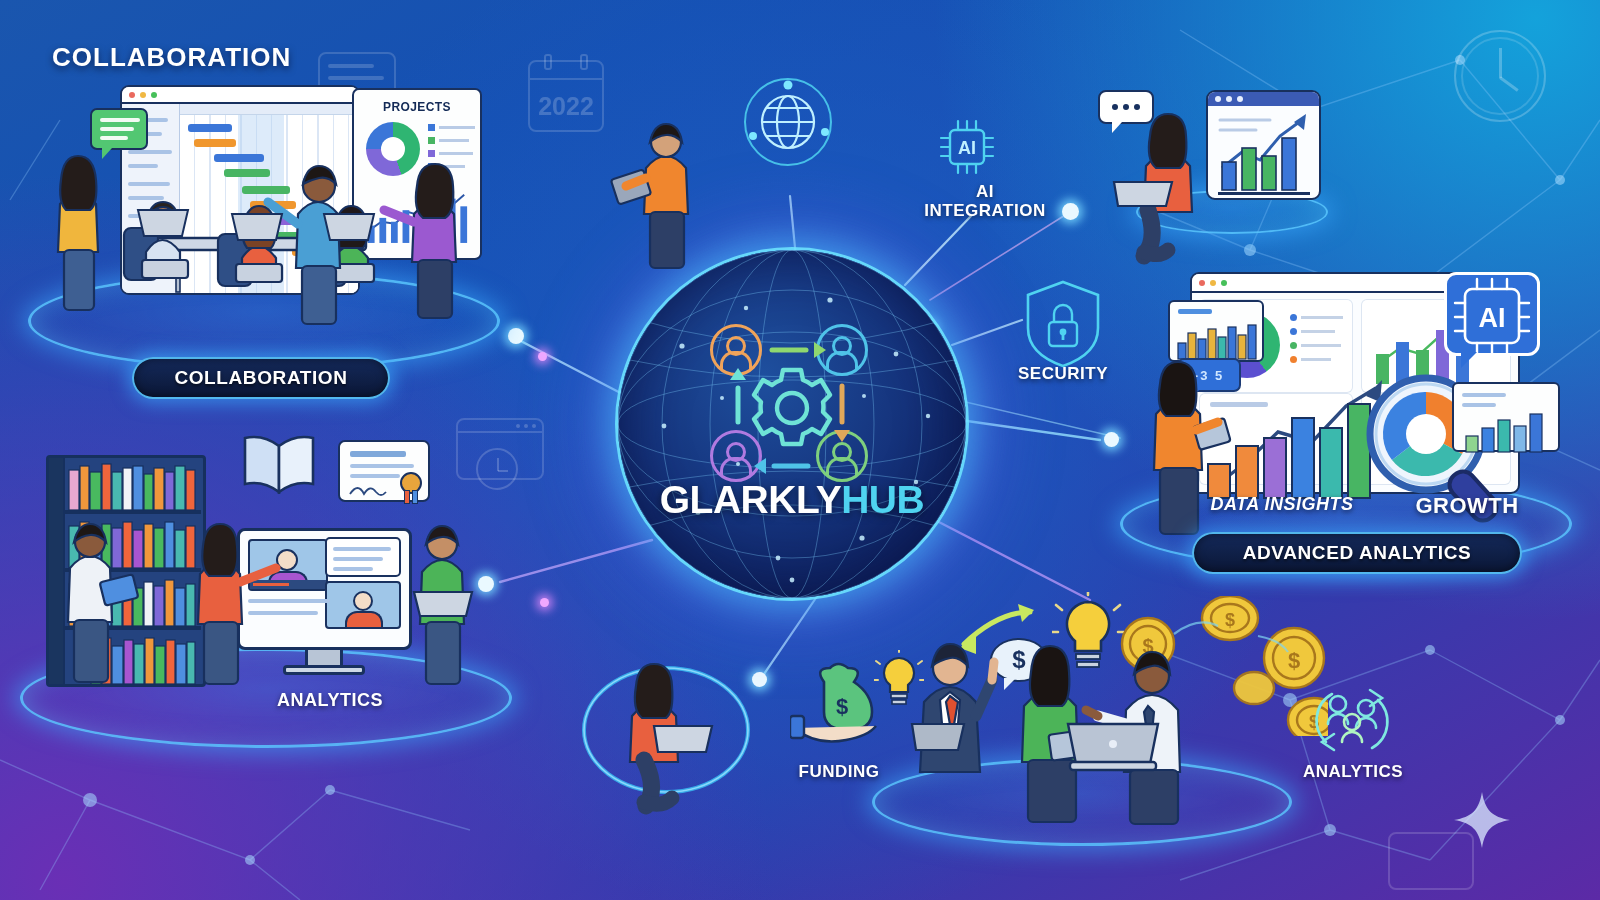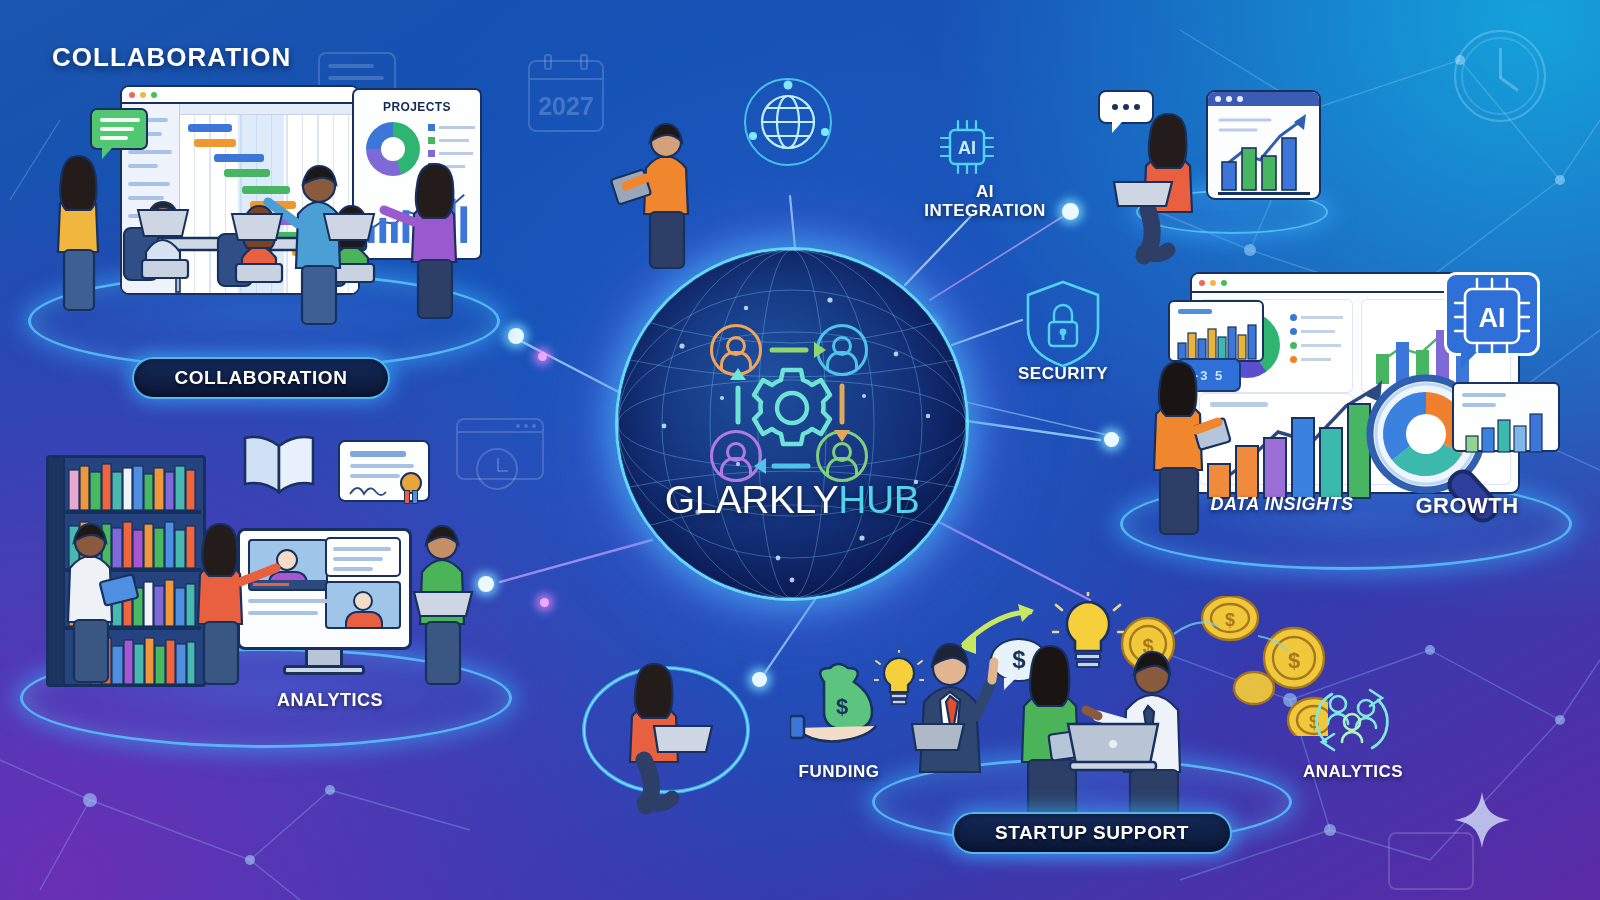--- a/index.html
+++ b/index.html
@@ -50,21 +50,21 @@
       inset 0 0 60px rgba(10,20,70,.8);
     overflow:hidden; }
   .globe-rim { position:absolute; inset:-3px; border-radius:50%; pointer-events:none;
     background:conic-gradient(from 200deg, #8b5cf6, #22d3ee 20%, #38bdf8 42%, #22d3ee 58%, #a855f7 80%, #8b5cf6);
     -webkit-mask:radial-gradient(circle, transparent 0 96%, #000 96.5%);
             mask:radial-gradient(circle, transparent 0 96%, #000 96.5%);
     opacity:.95; filter:blur(.4px); }
 
   
   #logo { position:absolute; left:0; right:0; top:228px; text-align:center;
-    font-size:39px; font-weight:normal; letter-spacing:-.5px; }
+    font-size:39px; font-weight:bold; letter-spacing:-.5px; }
   #logo .w { color:#ffffff; text-shadow:0 2px 8px rgba(0,0,0,.55); }
   #logo .c { color:#4fd3f0; text-shadow:0 2px 8px rgba(0,0,0,.55); }
 
   
   .pcircle { position:absolute; width:52px; height:52px; border-radius:50%; border:3.4px solid; }
   .pcircle::before { content:""; position:absolute; left:50%; top:9px; transform:translateX(-50%);
     width:14px; height:14px; border-radius:50%; border:3.2px solid currentColor; }
   .pcircle::after { content:""; position:absolute; left:50%; bottom:4px; transform:translateX(-50%);
     width:26px; height:15px; border-radius:14px 14px 0 0; border:3.2px solid currentColor; border-bottom:none; }
 
@@ -133,21 +133,21 @@
   <div class="node" style="left:1104px;top:432px;width:15px;height:15px;"></div>
   <div class="node" style="left:1062px;top:203px;width:17px;height:17px;"></div>
   <div class="node" style="left:752px;top:672px;width:15px;height:15px;"></div>
   <div class="node" style="left:923px;top:322px;width:12px;height:12px;"></div>
 
   <div class="ghost" style="left:528px;top:60px;width:76px;height:72px;">
     <div style="position:absolute;left:14px;top:-8px;width:8px;height:16px;border:2px solid rgba(255,255,255,.18);border-radius:3px;"></div>
     <div style="position:absolute;right:14px;top:-8px;width:8px;height:16px;border:2px solid rgba(255,255,255,.18);border-radius:3px;"></div>
     <div style="position:absolute;left:0;right:0;top:16px;height:2px;background:rgba(255,255,255,.16);"></div>
   </div>
-  <div class="ghosttxt" style="left:534px;top:92px;width:64px;text-align:center;font-size:25px;">2027</div>
+  <div class="ghosttxt" style="left:534px;top:92px;width:64px;text-align:center;font-size:25px;">2022</div>
 
   <div class="ghost" style="left:318px;top:52px;width:78px;height:56px;">
     <div class="ln" style="left:8px;top:10px;width:46px;background:rgba(255,255,255,.18);"></div>
     <div class="ln" style="left:8px;top:22px;width:56px;background:rgba(255,255,255,.18);"></div>
     <div class="ln" style="left:8px;top:34px;width:38px;background:rgba(255,255,255,.18);"></div>
   </div>
 
   <div class="ghost" style="left:456px;top:418px;width:88px;height:62px;">
     <div style="position:absolute;left:0;right:0;top:0;height:13px;border-bottom:2px solid rgba(255,255,255,.16);"></div>
     <div style="position:absolute;right:6px;top:4px;width:4px;height:4px;border-radius:50%;background:rgba(255,255,255,.2);"></div>
@@ -689,20 +689,21 @@
       <circle cx="48" cy="24" r="16" fill="#8a5a3c"></circle>
       <path d="M30 24 q2 -22 18 -22 q17 0 18 22 q2 26 -6 32 l-24 0 q-10 -8 -6 -32z" fill="#1a1412"></path>
       <rect x="66" y="62" width="32" height="24" rx="3" fill="#b6c6da" transform="rotate(-16 82 74)"></rect>
       <path d="M66 70 L88 62" stroke="#f0862e" stroke-width="9" stroke-linecap="round"></path>
     </g>
   </svg>
 
   <div class="cap" style="left:1196px;top:494px;width:172px;font-size:18px;font-style:italic;">DATA INSIGHTS</div>
   <div class="cap" style="left:1402px;top:494px;width:130px;font-size:22px;">GROWTH</div>
 
+  <div class="pill" style="left:1192px;top:532px;width:330px;height:42px;font-size:19px;">ADVANCED ANALYTICS</div>
 
   <div class="platform" style="left:1136px;top:190px;width:192px;height:44px;border-width:2.4px;"></div>
   <div class="win" style="left:1206px;top:90px;width:115px;height:110px;">
     <div class="winbar" style="background:#3b5bb5;height:14px;">
       <span class="dot" style="background:#e8f0ff;"></span>
       <span class="dot" style="background:#e8f0ff;"></span>
       <span class="dot" style="background:#e8f0ff;"></span>
     </div>
     <svg viewBox="0 0 115 94" style="position:absolute;left:0;top:14px;width:115px;height:94px;">
       <g stroke="#b9cbe6" stroke-width="3" stroke-linecap="round">
@@ -842,21 +843,20 @@
       <path d="M198 76 L186 70" stroke="#8a5a3c" stroke-width="9" stroke-linecap="round"></path>
     </g>
 
     <g stroke="#18305e" stroke-width="2.4">
       <path d="M176 124 l74 0 l8 -40 l-90 0 z" fill="#b9c4d4"></path>
       <rect x="170" y="122" width="86" height="8" rx="3" fill="#cdd6e2"></rect>
       <circle cx="213" cy="104" r="4" fill="#e8eef7" stroke="none"></circle>
     </g>
   </svg>
 
-  <div class="pill" style="left:952px;top:812px;width:280px;height:42px;font-size:19px;">STARTUP SUPPORT</div>
 
   <svg style="position:absolute;left:1304px;top:678px;width:96px;height:86px;">
     <g fill="none" stroke="#7fe8e0" stroke-width="2.6" stroke-linecap="round">
       <path d="M22 64 a30 30 0 0 1 6 -48"></path>
         <path d="M74 22 a30 30 0 0 1 -6 48"></path>
       <path d="M66 12 L78 20 L66 28" stroke="#7fe8e0"></path>
       <path d="M30 72 L18 64 L30 56" stroke="#7fe8e0"></path>
       <circle cx="34" cy="26" r="8"></circle>
         <path d="M24 46 a10 10 0 0 1 20 0"></path>
       <circle cx="62" cy="30" r="8"></circle>

